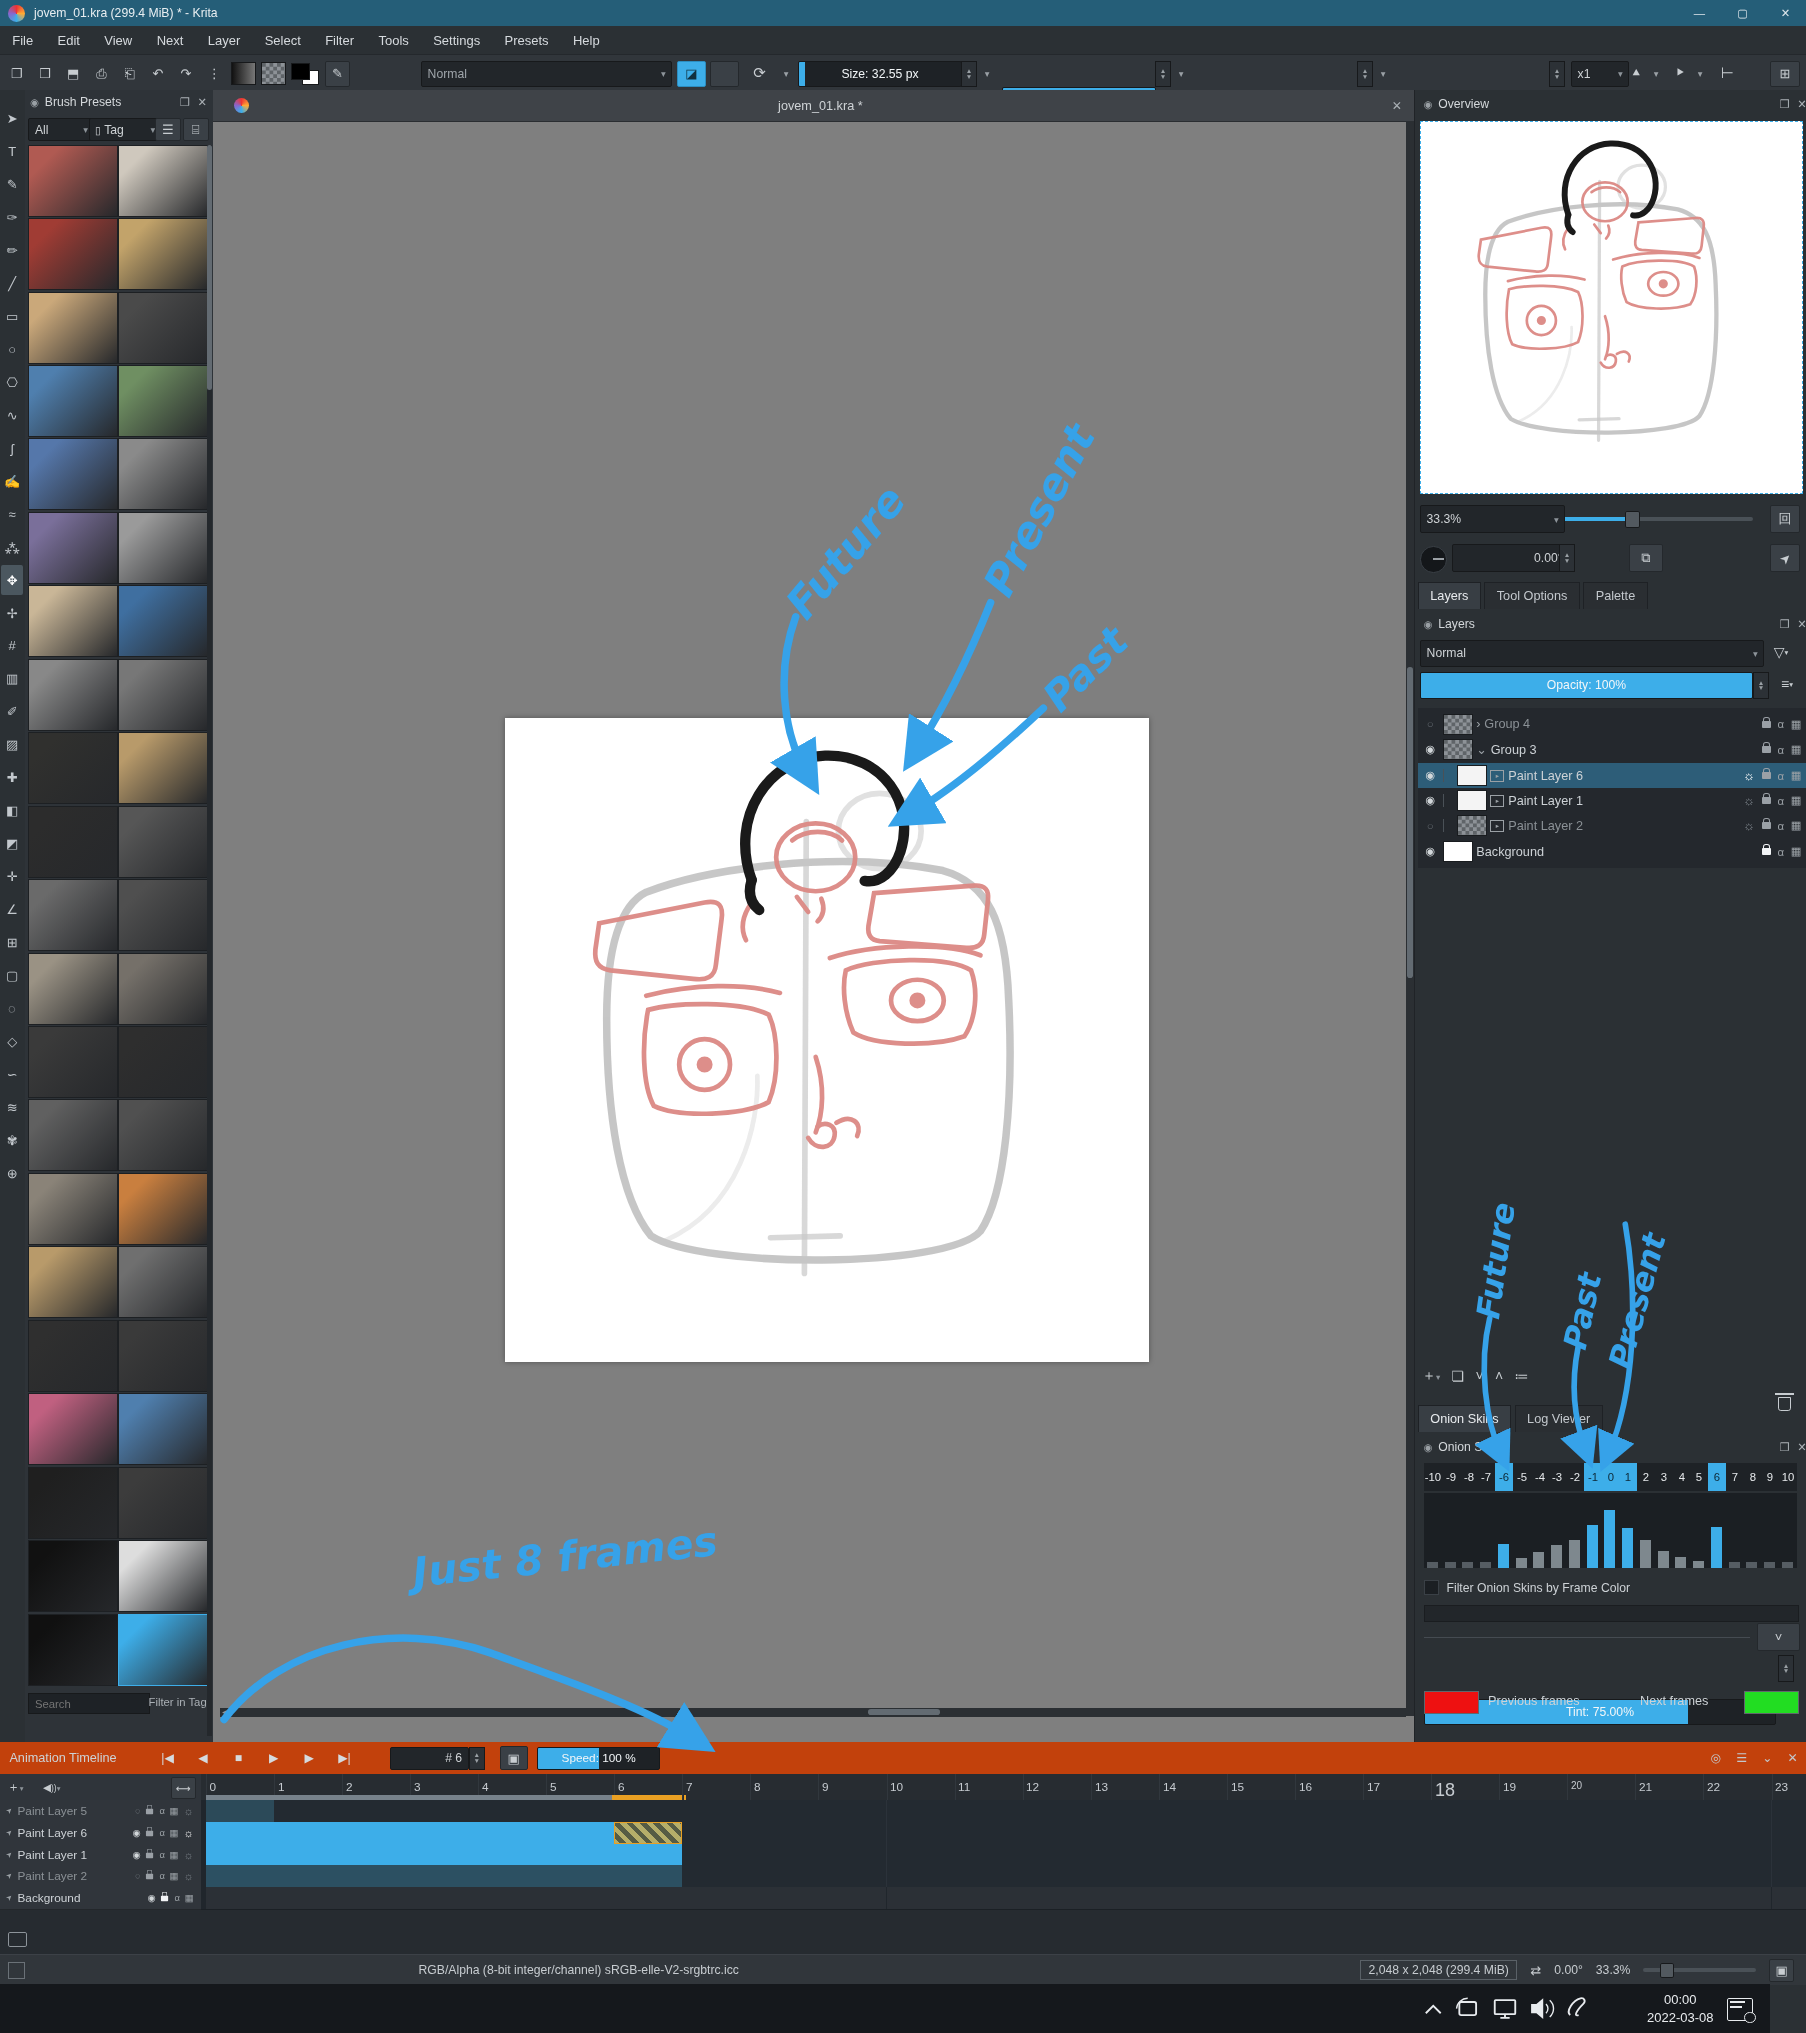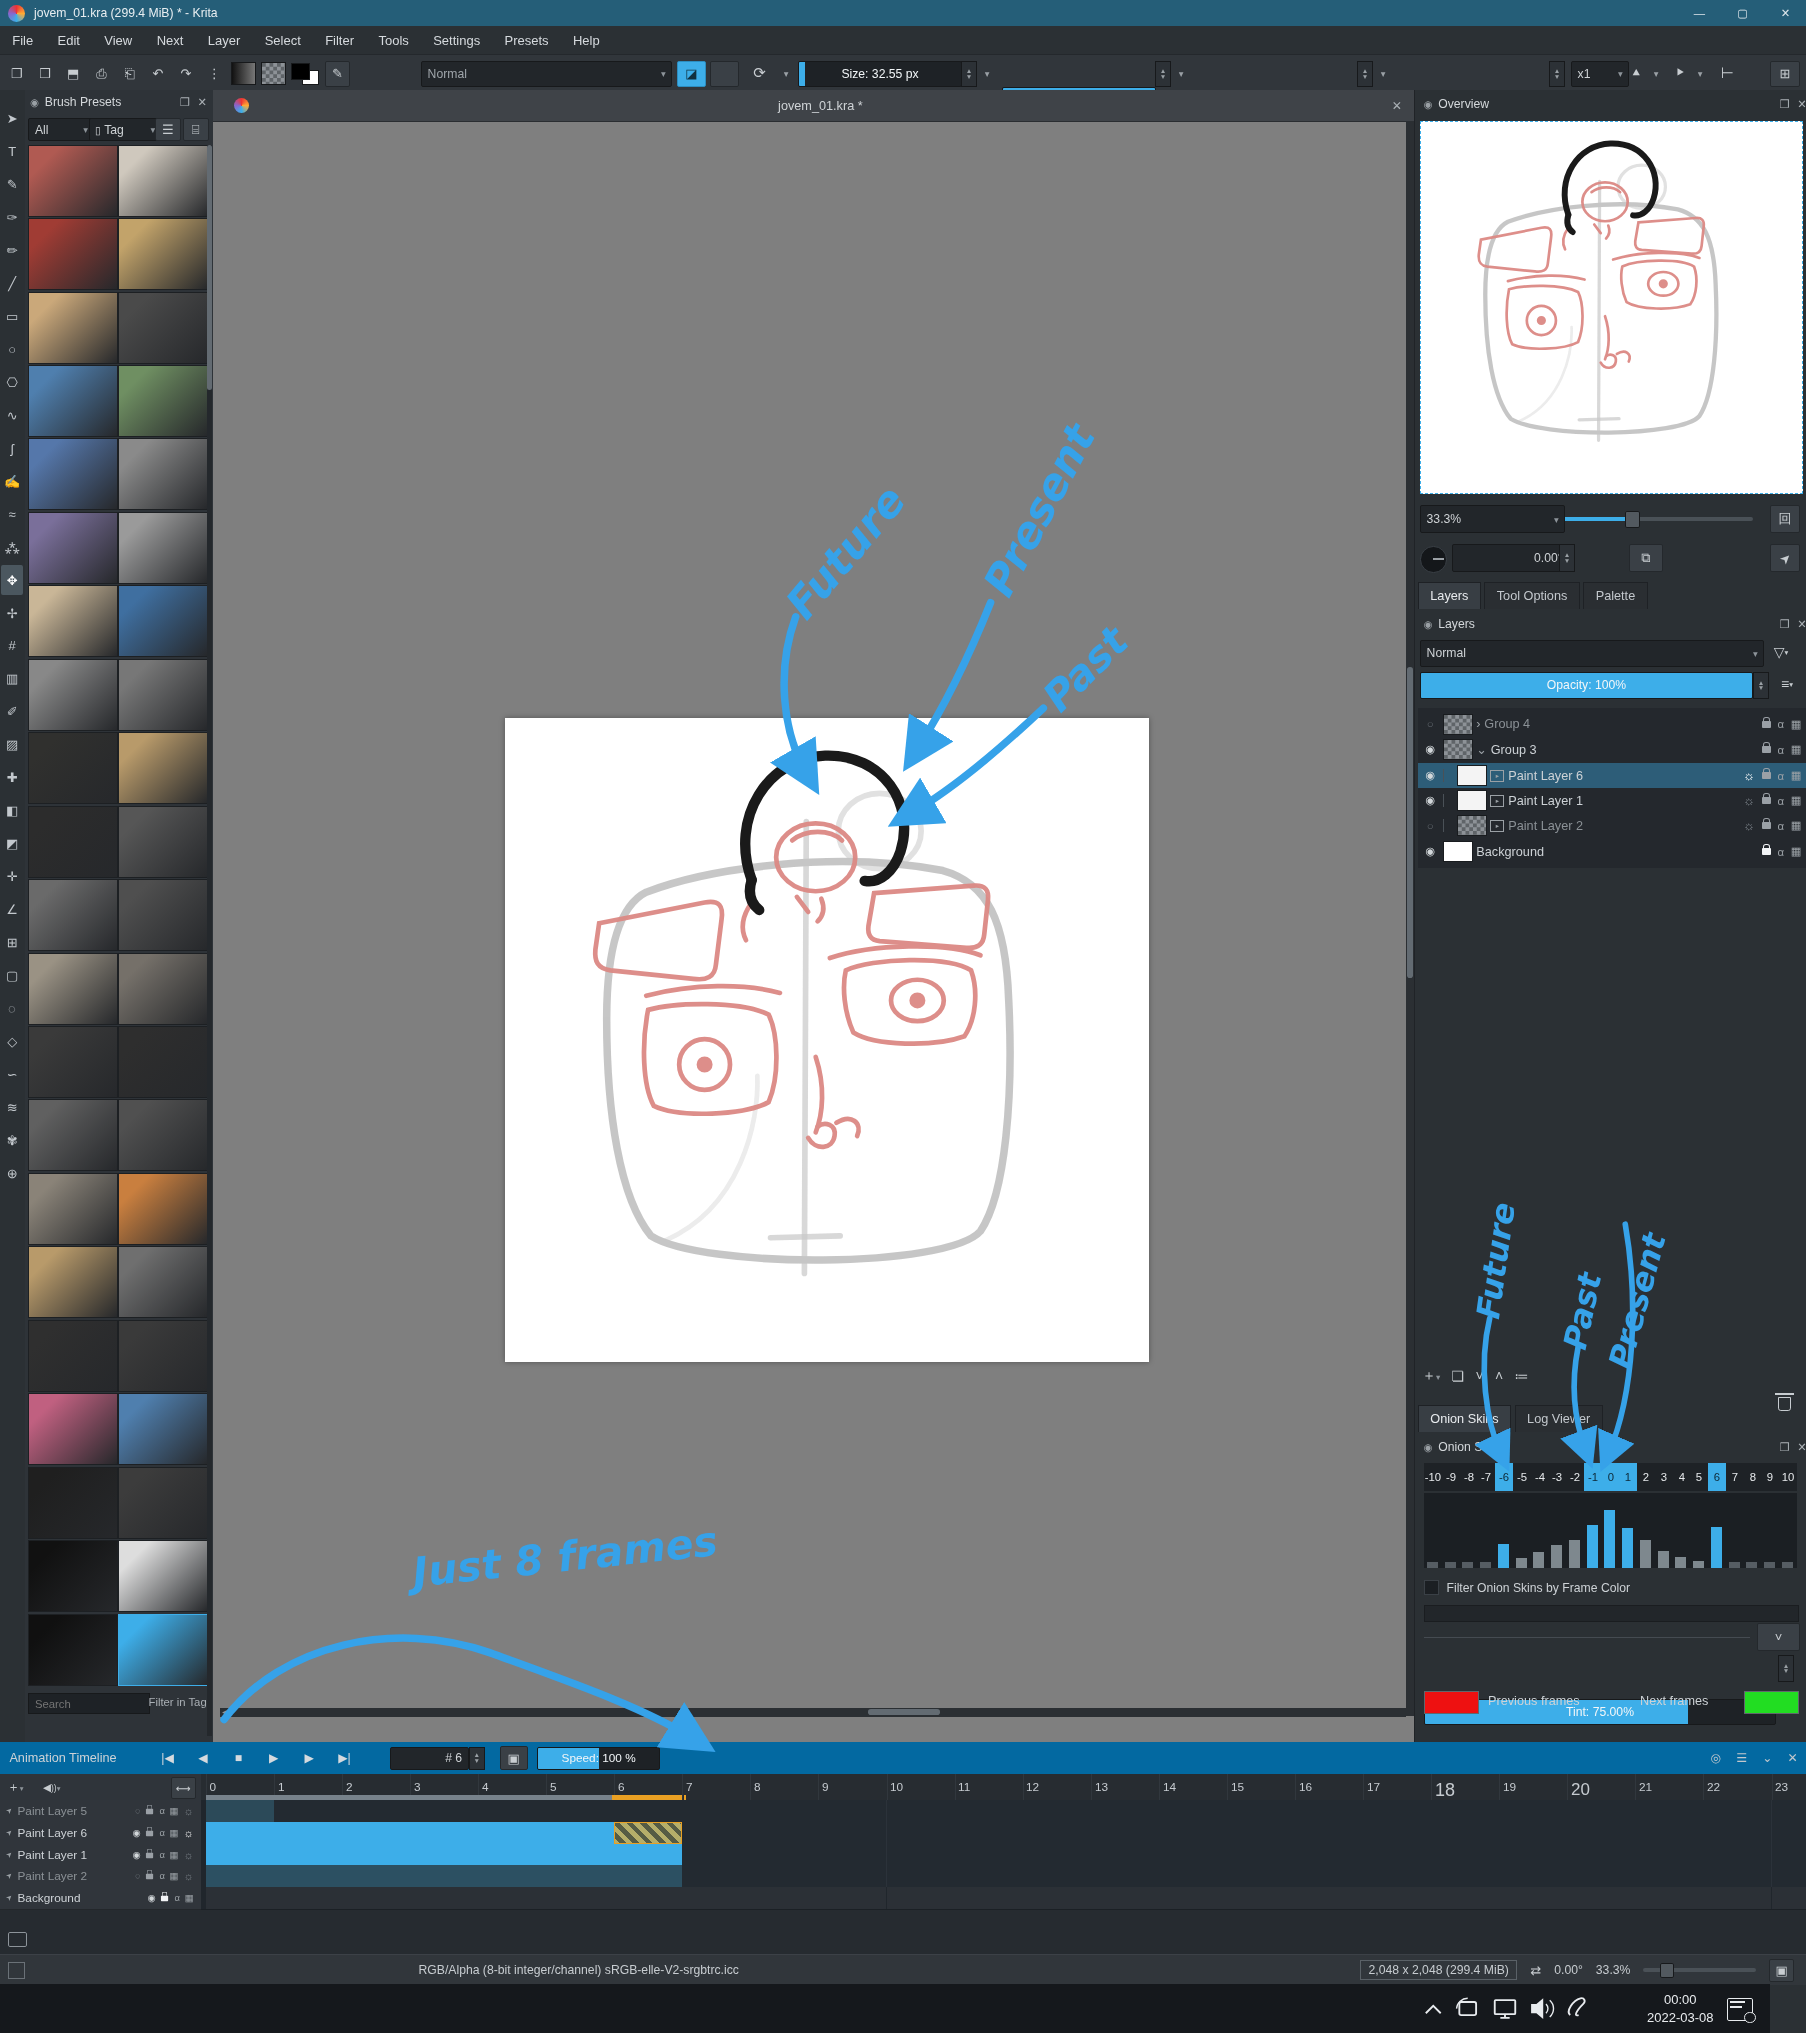--- a/index.html
+++ b/index.html
@@ -589,21 +589,21 @@
       <span>▲</span>
       <span>▼</span>
     </div>
   <div class="abs" style="left: 1424px; top: 1691px; width: 53px; height: 21px; border: 0.9px solid rgb(97, 103, 109); background: rgb(238, 17, 17);"></div>
   <span class="abs" style="left:1488px;top:1694px;font-size:12.7px;">Previous frames</span>
   <span class="abs" style="left:1640px;top:1694px;font-size:12.7px;">Next frames</span>
   <div class="abs" style="left: 1744px; top: 1691px; width: 53px; height: 21px; border: 0.9px solid rgb(97, 103, 109); background: rgb(34, 221, 34);"></div>
 
   
   <div class="abs" id="timeline">
-    <div class="abs row" style="left:0;top:0;width:1807px;height:32px;background:#0369a1;border-bottom:0.9px solid #23272b;">
+    <div class="abs row" style="left:0;top:0;width:1807px;height:32px;background:#c2410c;border-bottom:0.9px solid #23272b;">
       <span style="margin-left:9.4px;font-size:12.7px;">Animation Timeline</span>
       <div class="row" style="margin-left:38px;gap:9.4px;" id="transport">
           <div class="trbtn">|◀</div>
           <div class="trbtn">◀</div>
           <div class="trbtn">■</div>
           <div class="trbtn">▶</div>
           <div class="trbtn">▶</div>
           <div class="trbtn">▶|</div>
         </div>
       <div class="combo" style="width:66px;height:21px;margin-left:32px;justify-content:flex-end;">
@@ -665,21 +665,21 @@
         <div class="abs" style="left: 1030px; top: 5.6px; font-size: 11.8px; color: rgb(198, 203, 208);">15</div>
         <div class="abs" style="left: 1026px; top: 0px; width: 0.9px; height: 26px; background: rgb(49, 55, 61);"></div>
         <div class="abs" style="left: 1098px; top: 5.6px; font-size: 11.8px; color: rgb(198, 203, 208);">16</div>
         <div class="abs" style="left: 1094px; top: 0px; width: 0.9px; height: 26px; background: rgb(49, 55, 61);"></div>
         <div class="abs" style="left: 1166px; top: 5.6px; font-size: 11.8px; color: rgb(198, 203, 208);">17</div>
         <div class="abs" style="left: 1162px; top: 0px; width: 0.9px; height: 26px; background: rgb(49, 55, 61);"></div>
         <div class="abs" style="left: 1234px; top: 5.6px; font-size: 18px; color: rgb(198, 203, 208);">18</div>
         <div class="abs" style="left: 1230px; top: 0px; width: 0.9px; height: 26px; background: rgb(49, 55, 61);"></div>
         <div class="abs" style="left: 1302px; top: 5.6px; font-size: 11.8px; color: rgb(198, 203, 208);">19</div>
         <div class="abs" style="left: 1298px; top: 0px; width: 0.9px; height: 26px; background: rgb(49, 55, 61);"></div>
-        <div class="abs" style="left: 1370px; top: 5.6px; font-size: 17px; color: rgb(198, 203, 208);">20</div>
+        <div class="abs" style="left: 1370px; top: 5.6px; font-size: 10px; color: rgb(198, 203, 208);">20</div>
         <div class="abs" style="left: 1366px; top: 0px; width: 0.9px; height: 26px; background: rgb(49, 55, 61);"></div>
         <div class="abs" style="left: 1438px; top: 5.6px; font-size: 11.8px; color: rgb(198, 203, 208);">21</div>
         <div class="abs" style="left: 1434px; top: 0px; width: 0.9px; height: 26px; background: rgb(49, 55, 61);"></div>
         <div class="abs" style="left: 1506px; top: 5.6px; font-size: 11.8px; color: rgb(198, 203, 208);">22</div>
         <div class="abs" style="left: 1502px; top: 0px; width: 0.9px; height: 26px; background: rgb(49, 55, 61);"></div>
         <div class="abs" style="left: 1574px; top: 5.6px; font-size: 11.8px; color: rgb(198, 203, 208);">23</div>
         <div class="abs" style="left: 1571px; top: 0px; width: 0.9px; height: 26px; background: rgb(49, 55, 61);"></div>
         <div class="abs" style="left: 4.7px; top: 21px; width: 408px; height: 5.6px; background: rgb(119, 130, 139);"></div>
         <div class="abs" style="left: 413px; top: 21px; width: 68px; height: 5.6px; background: rgb(233, 160, 35);"></div>
       </div>

